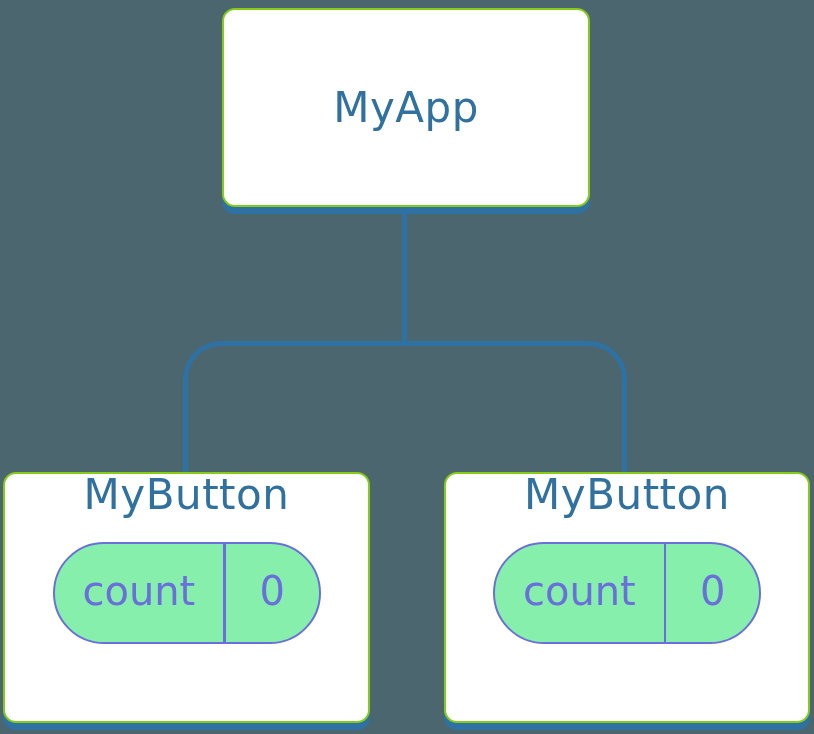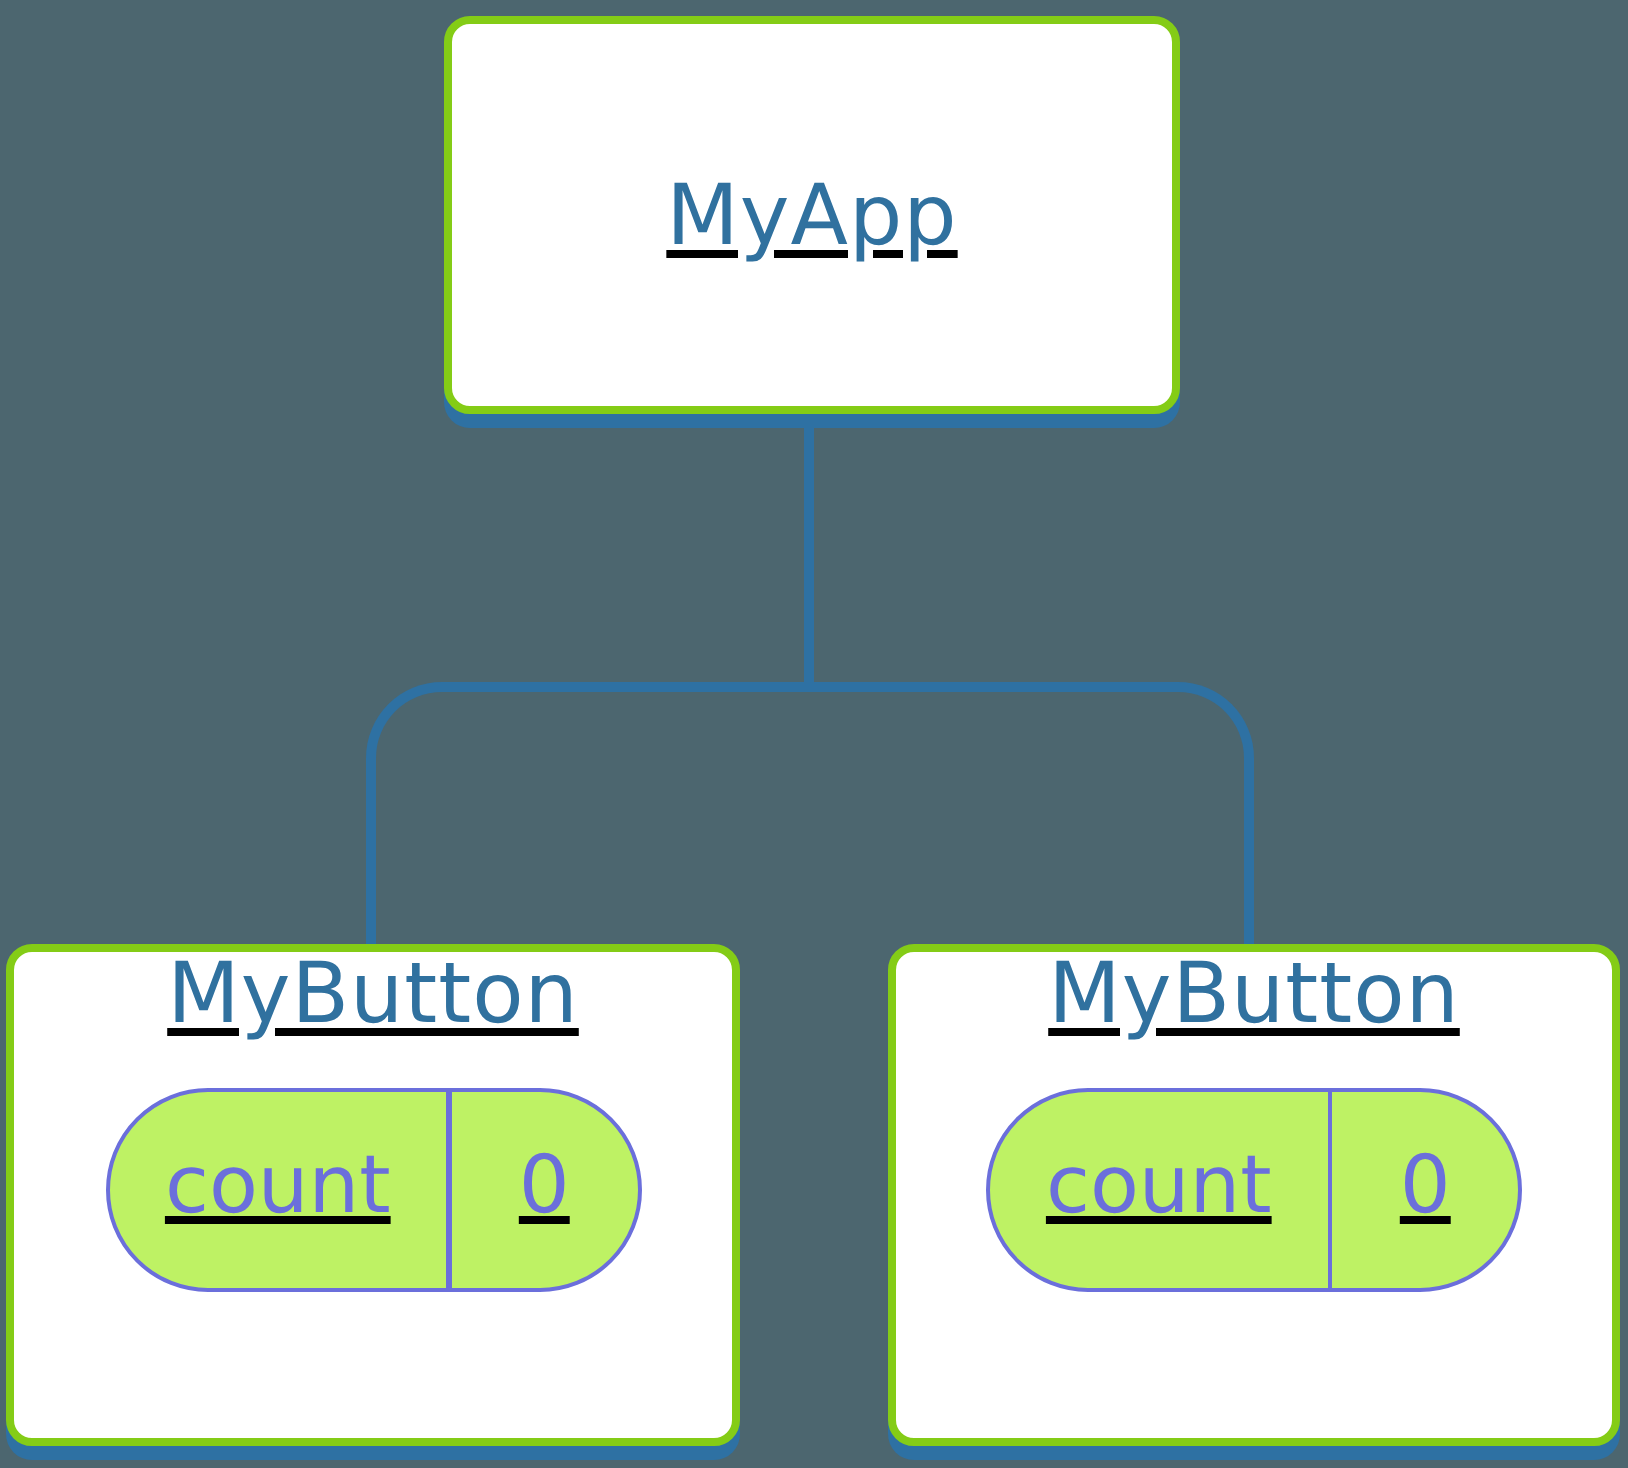--- a/index.html
+++ b/index.html
@@ -13,25 +13,24 @@
   }
   .stage {
     position: relative;
     width: 814px;
     height: 734px;
   }
   
   .node {
     position: absolute;
     background: #FFFFFF;
-    border: 4px solid #84cc16;
+    border: 2px solid #84cc16;
     border-radius: 13px;
     box-shadow: 0 7px 0 #2E71A3;
     box-sizing: border-box;
-    text-decoration: underline;
   }
   .node-root {
     left: 222px; top: 8px;
     width: 368px; height: 199px;
     display: flex;
     align-items: center;
     justify-content: center;
   }
   .node-child {
     top: 472px;
@@ -76,21 +75,21 @@
   
   .pill {
     margin-top: 26px;
     width: 268px; height: 102px;
     box-sizing: border-box;
     border: 2.5px solid #6B6FDB;
     border-radius: 51px;
     display: flex;
     align-items: stretch;
     overflow: hidden;
-    background: #bef264;
+    background: #86efac;
   }
   .pill-key {
     flex: 1.82;
     display: flex;
     align-items: center;
     justify-content: center;
     color: #6B6FDB;
     font-size: 40px;
     line-height: 1;
     padding-bottom: 4px;

